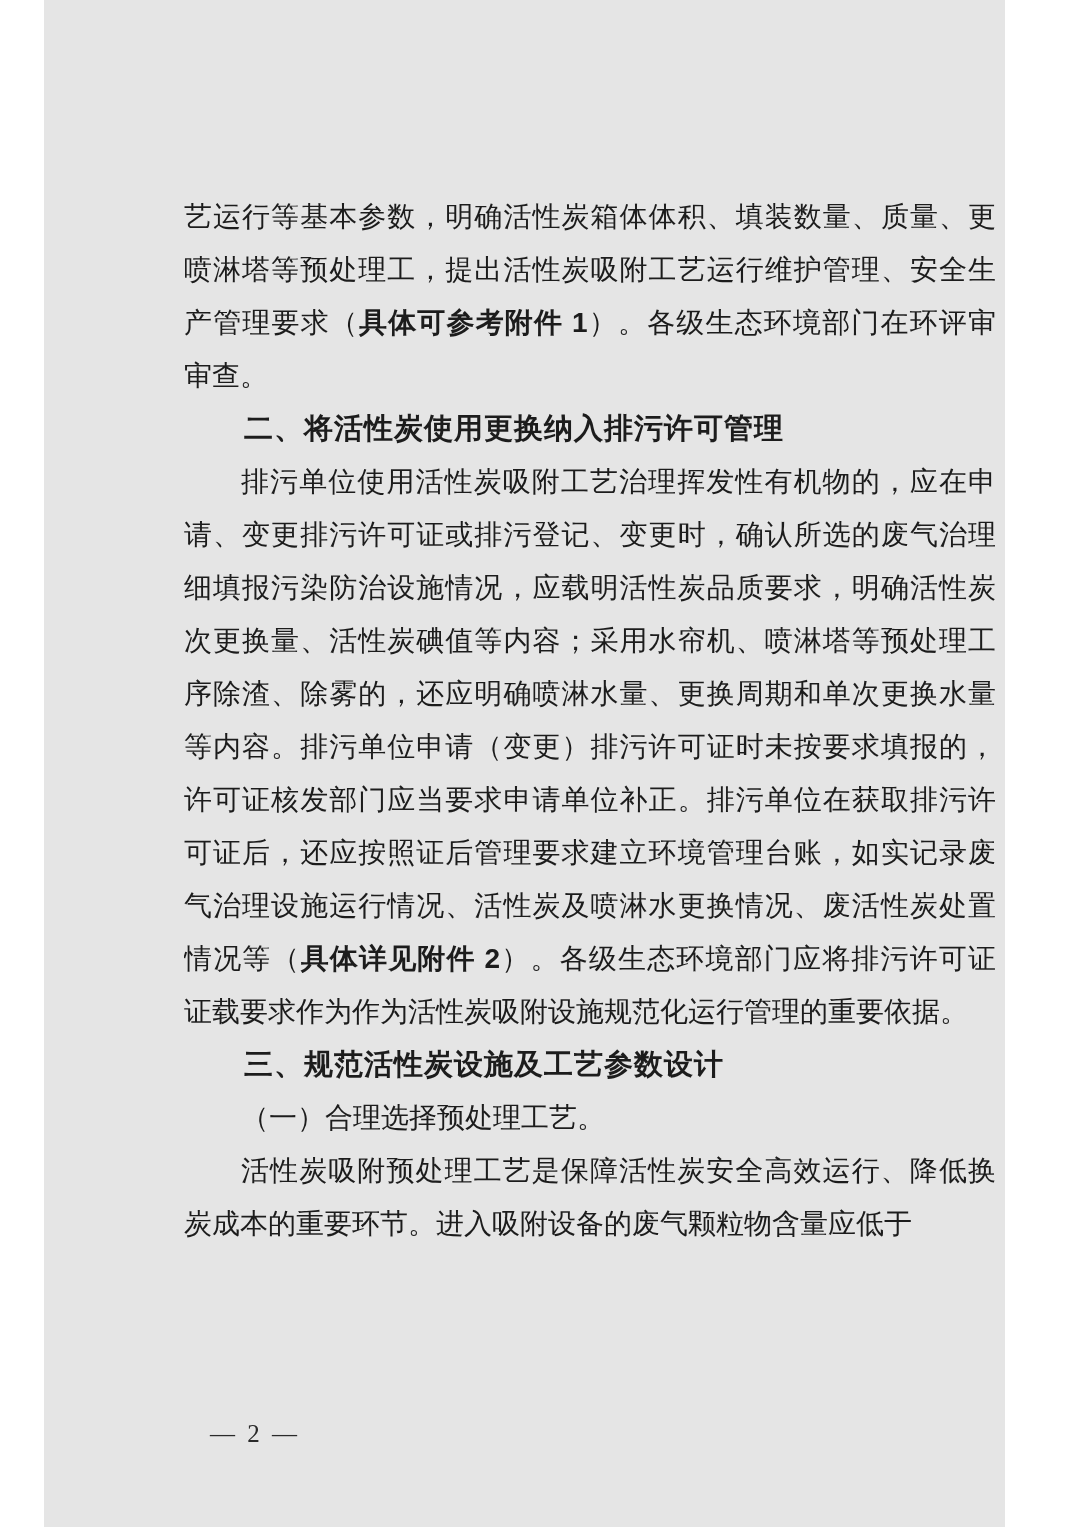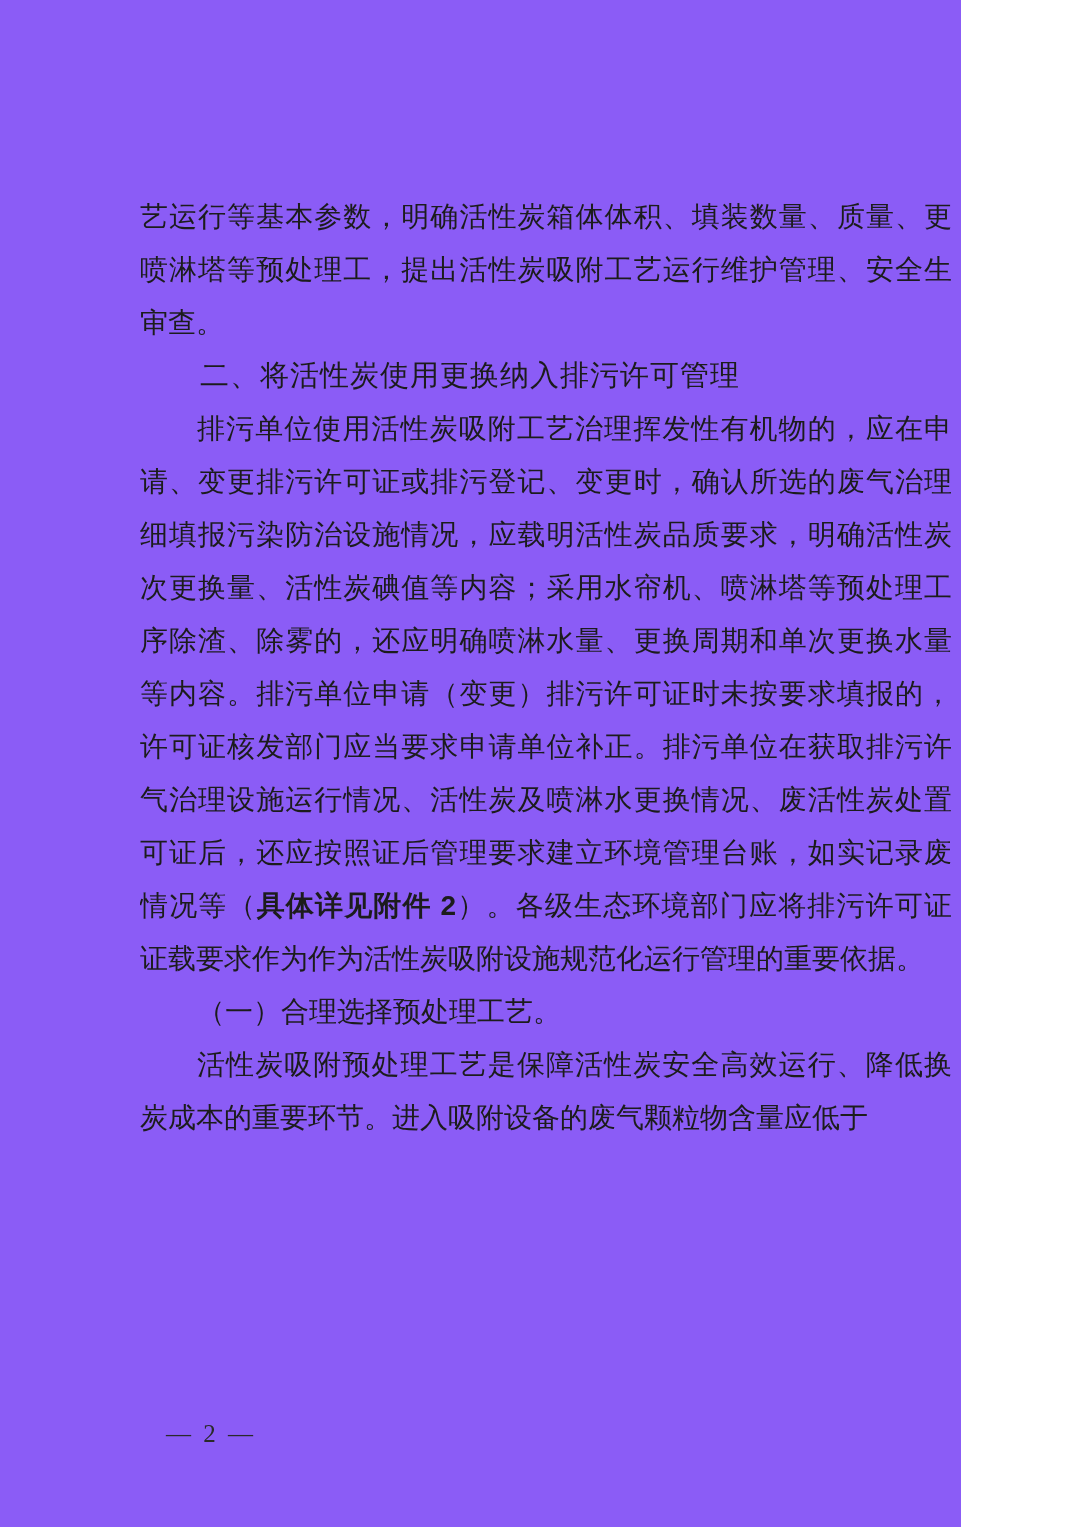--- a/index.html
+++ b/index.html
@@ -4,23 +4,24 @@
 <style>
   html, body {
     margin: 0;
     padding: 0;
     background: #ffffff;
   }
   .page {
     position: relative;
     width: 961px;
     height: 1527px;
-    background: #8b5cf6;
+    background: #e5e5e5;
     color: #1c1c1c;
     overflow: hidden;
+    margin-left: 44px;
   }
   .textblock {
     position: absolute;
     left: 140px;
     top: 190px;
     width: 812px;
   }
   .line {
     height: 53px;
     line-height: 53px;
@@ -33,21 +34,21 @@
   }
   .line.end {
     text-align: center;
     text-align-last: left;
   }
   .line.indent {
     text-indent: 57px;
   }
   .line.h {
     font-family: "Liberation Sans", "DejaVu Sans", sans-serif;
-    font-weight: 400;
+    font-weight: 700;
     text-align: left;
     text-align-last: left;
     padding-left: 60px;
     font-size: 29px;
     letter-spacing: 1px;
   }
   .line.sub {
     text-align: center;
     text-align-last: left;
     text-indent: 57px;
@@ -68,39 +69,41 @@
 </style>
 </head>
 <body>
 
 <div class="page">
   <div class="textblock">
 
     <div class="line">艺运行等基本参数，明确活性炭箱体体积、填装数量、质量、更</div>
     <div class="line">喷淋塔等预处理工，提出活性炭吸附工艺运行维护管理、安全生</div>
 
+    <div class="line"><span>产管理要求（</span><span class="b">具体可参考附件 1</span><span>）。各级生态环境部门在环评审</span></div>
 
     <div class="line end">审查。</div>
 
     <div class="line h">二、将活性炭使用更换纳入排污许可管理</div>
 
     <div class="line indent">排污单位使用活性炭吸附工艺治理挥发性有机物的，应在申</div>
     <div class="line">请、变更排污许可证或排污登记、变更时，确认所选的废气治理</div>
     <div class="line">细填报污染防治设施情况，应载明活性炭品质要求，明确活性炭</div>
     <div class="line">次更换量、活性炭碘值等内容；采用水帘机、喷淋塔等预处理工</div>
     <div class="line">序除渣、除雾的，还应明确喷淋水量、更换周期和单次更换水量</div>
     <div class="line">等内容。排污单位申请（变更）排污许可证时未按要求填报的，</div>
     <div class="line">许可证核发部门应当要求申请单位补正。排污单位在获取排污许</div>
+    <div class="line">可证后，还应按照证后管理要求建立环境管理台账，如实记录废</div>
     <div class="line">气治理设施运行情况、活性炭及喷淋水更换情况、废活性炭处置</div>
-    <div class="line">可证后，还应按照证后管理要求建立环境管理台账，如实记录废</div>
 
     <div class="line"><span>情况等（</span><span class="b">具体详见附件 2</span><span>）。各级生态环境部门应将排污许可证</span></div>
 
     <div class="line end">证载要求作为作为活性炭吸附设施规范化运行管理的重要依据。</div>
 
+    <div class="line h">三、规范活性炭设施及工艺参数设计</div>
     <div class="line sub">（一）合理选择预处理工艺。</div>
 
     <div class="line indent">活性炭吸附预处理工艺是保障活性炭安全高效运行、降低换</div>
     <div class="line end">炭成本的重要环节。进入吸附设备的废气颗粒物含量应低于</div>
 
   </div>
 
   <div class="pagenum">— 2 —</div>
 </div>
 

